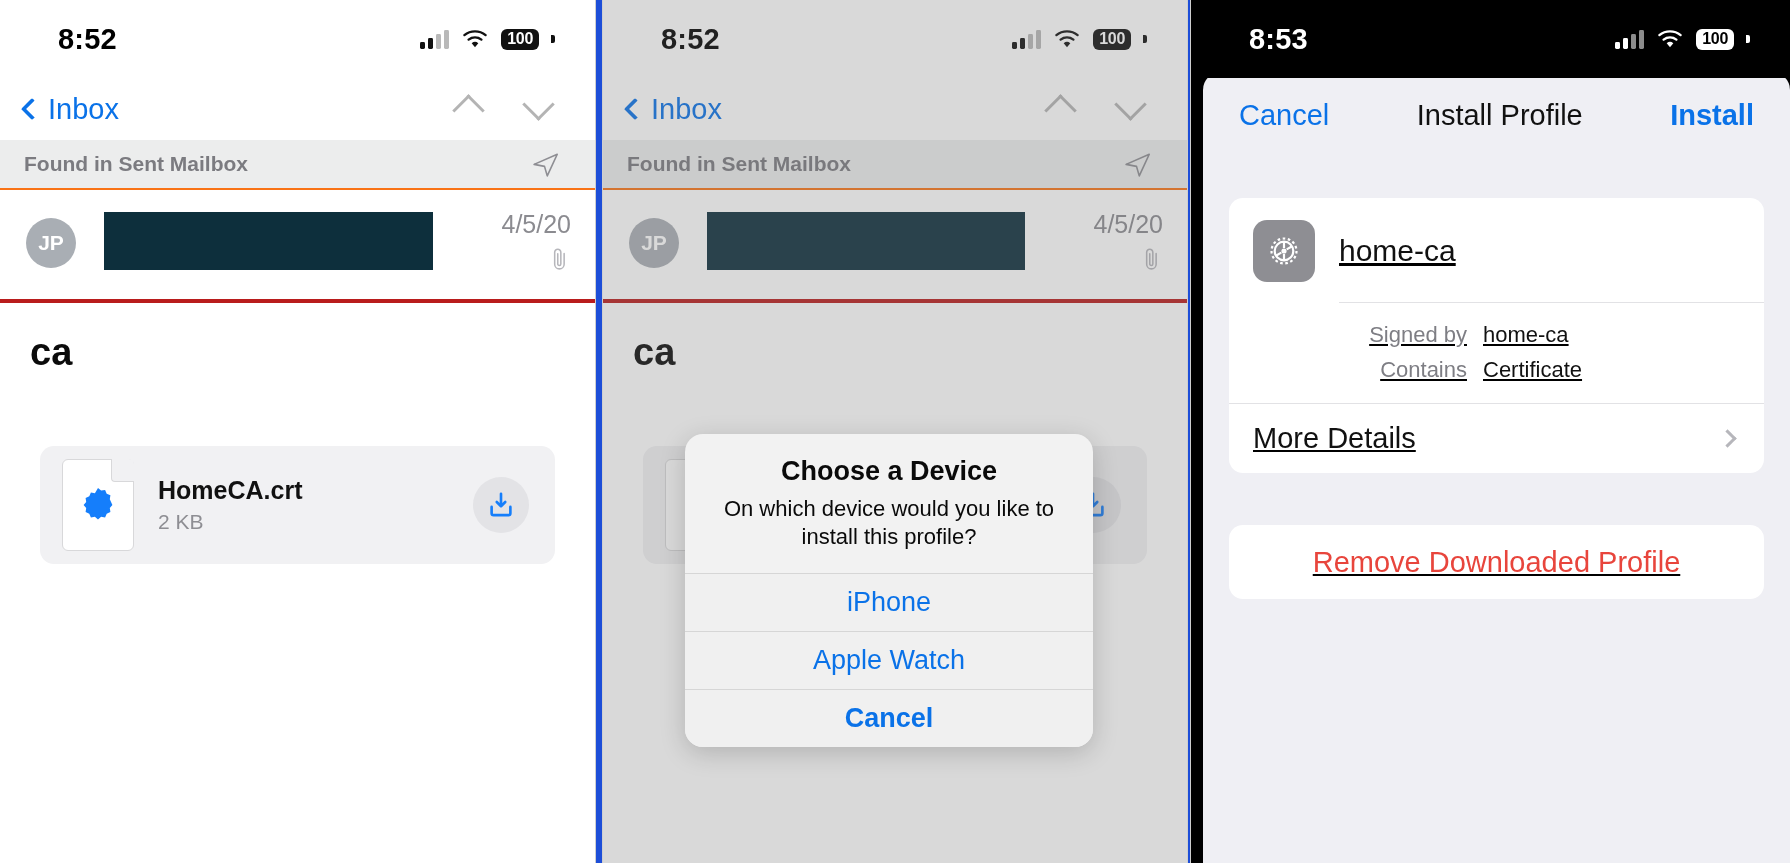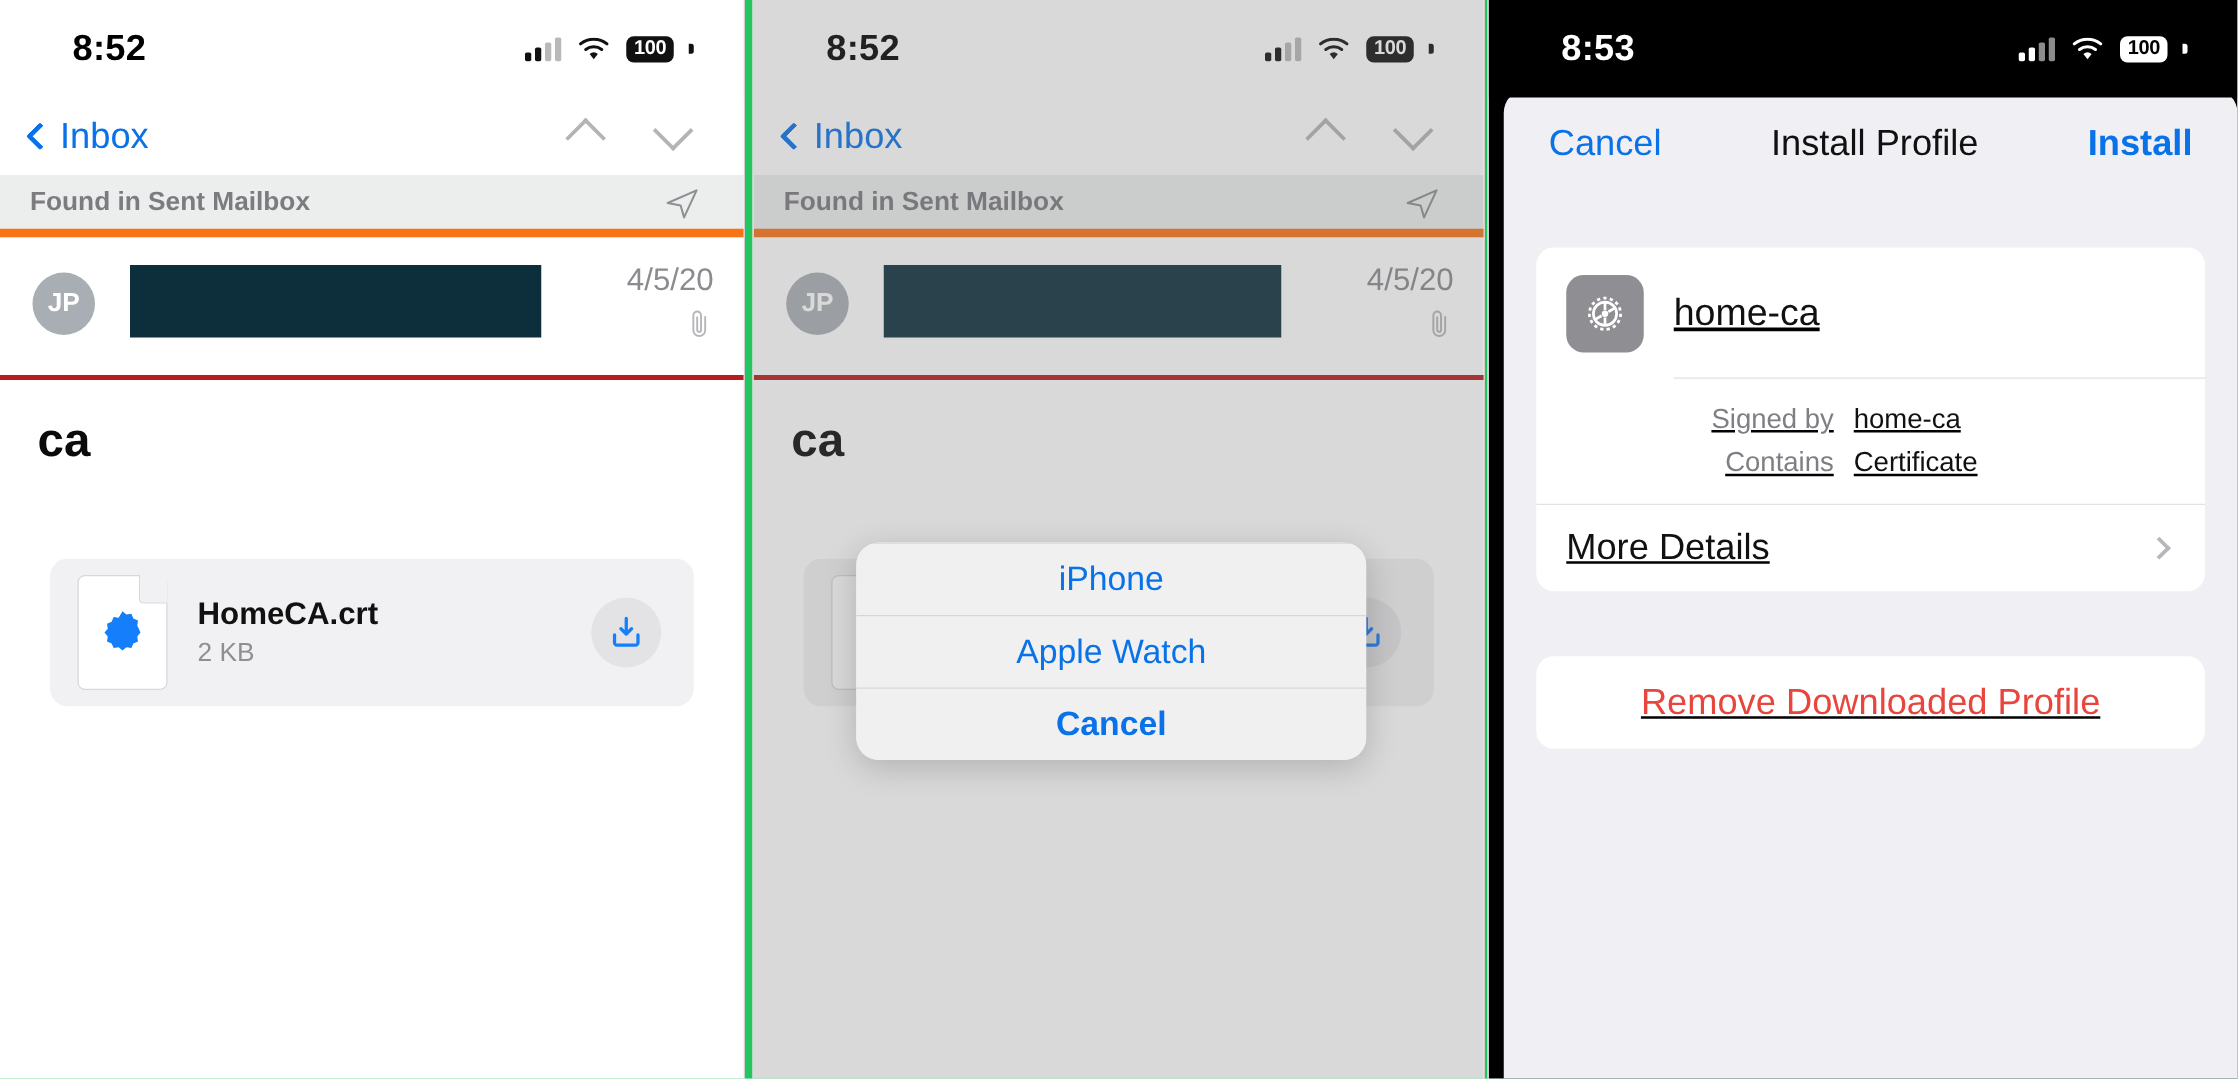--- a/index.html
+++ b/index.html
@@ -2,21 +2,21 @@
 <html><head>
 <meta charset="utf-8">
 <style>
   * { box-sizing: border-box; margin: 0; padding: 0; }
   html, body {
     width: 1790px; height: 863px;
     background: #ffffff;
     font-family: "Liberation Sans", sans-serif;
     overflow: hidden;
   }
-  .stage { position: relative; width: 1790px; height: 863px; background: #22c55e; }
+  .stage { position: relative; width: 1790px; height: 863px; background: #1d4ed8; }
 
   
   .panel { position: absolute; top: 0; height: 863px; overflow: hidden; background: #fff; }
   .panel-1 { left: 0;    width: 596px; }
   .panel-2 { left: 602px; width: 586px; }
   .panel-3 { left: 1190px; width: 600px; }
 
   .panel-border-r { border-right: 1px solid #cfcfcf; }
   .panel-border-l { border-left: 1px solid #cfcfcf; }
 
@@ -57,21 +57,21 @@
   .back-label { font-size: 29px; color:#0a72e8; }
   .navarrows { display:flex; gap: 42px; padding-right: 4px;}
   .carat { width: 28px; height: 28px; position: relative; }
   .carat::before { content:""; position:absolute; left:0; top:4px; width:20px; height:20px;
                    border-left:3px solid #b4b4b4; border-top:3px solid #b4b4b4; transform: rotate(45deg);}
   .carat.down::before { top:-2px; transform: rotate(-135deg); }
 
   
   .foundbar { height: 50px; background: #eceded; display:flex; align-items:center;
               justify-content: space-between; padding: 0 34px 0 24px;
-              border-bottom:7px solid #f97316; }
+              border-bottom:2px solid #f97316; }
   .foundbar .txt { font-size: 21px; font-weight: 700; color:#7b7b80; }
   .send-ic { width: 30px; height: 30px; }
 
   
   .mailrow { display:flex; align-items:flex-start; padding: 20px 24px 22px 26px;
              border-bottom:4px solid #b91c1c; background:#fff; }
   .avatar { width: 50px; height: 50px; border-radius:50%; background:#a9aeb4; color:#fff;
             display:flex; align-items:center; justify-content:center; font-size:21px;
             font-weight:600; margin-top:8px; flex:0 0 auto;}
   .redact { flex:1; height: 58px; background:#0d2f3c; margin: 2px 18px 0 28px; }
@@ -303,20 +303,24 @@
                 <path d="M4.5 13.5v5a1.6 1.6 0 0 0 1.6 1.6h11.8a1.6 1.6 0 0 0 1.6-1.6v-5" stroke="#157efb" stroke-width="2.1" fill="none" stroke-linecap="round" stroke-linejoin="round"></path>
               </svg>
           </div>
         </div>
       </div>
     </div>
 
     <div class="dim"></div>
 
     <div class="alert">
+      <div class="alert-head">
+        <div class="alert-title">Choose a Device</div>
+        <div class="alert-msg">On which device would you like to install this profile?</div>
+      </div>
       <div class="alert-btn">iPhone</div>
       <div class="alert-btn">Apple Watch</div>
       <div class="alert-btn bold">Cancel</div>
     </div>
 
   </div>
 
   <div class="panel panel-3 panel-border-l">
     <div class="p3-bg"></div>
 

